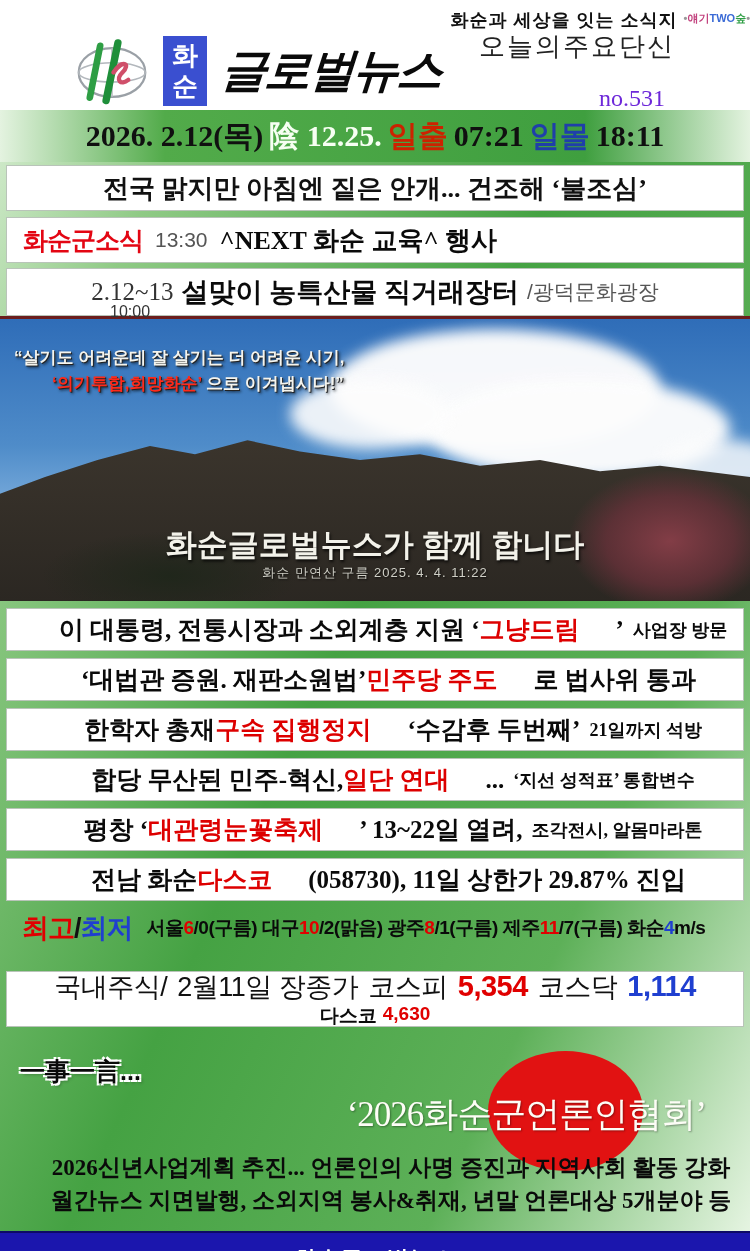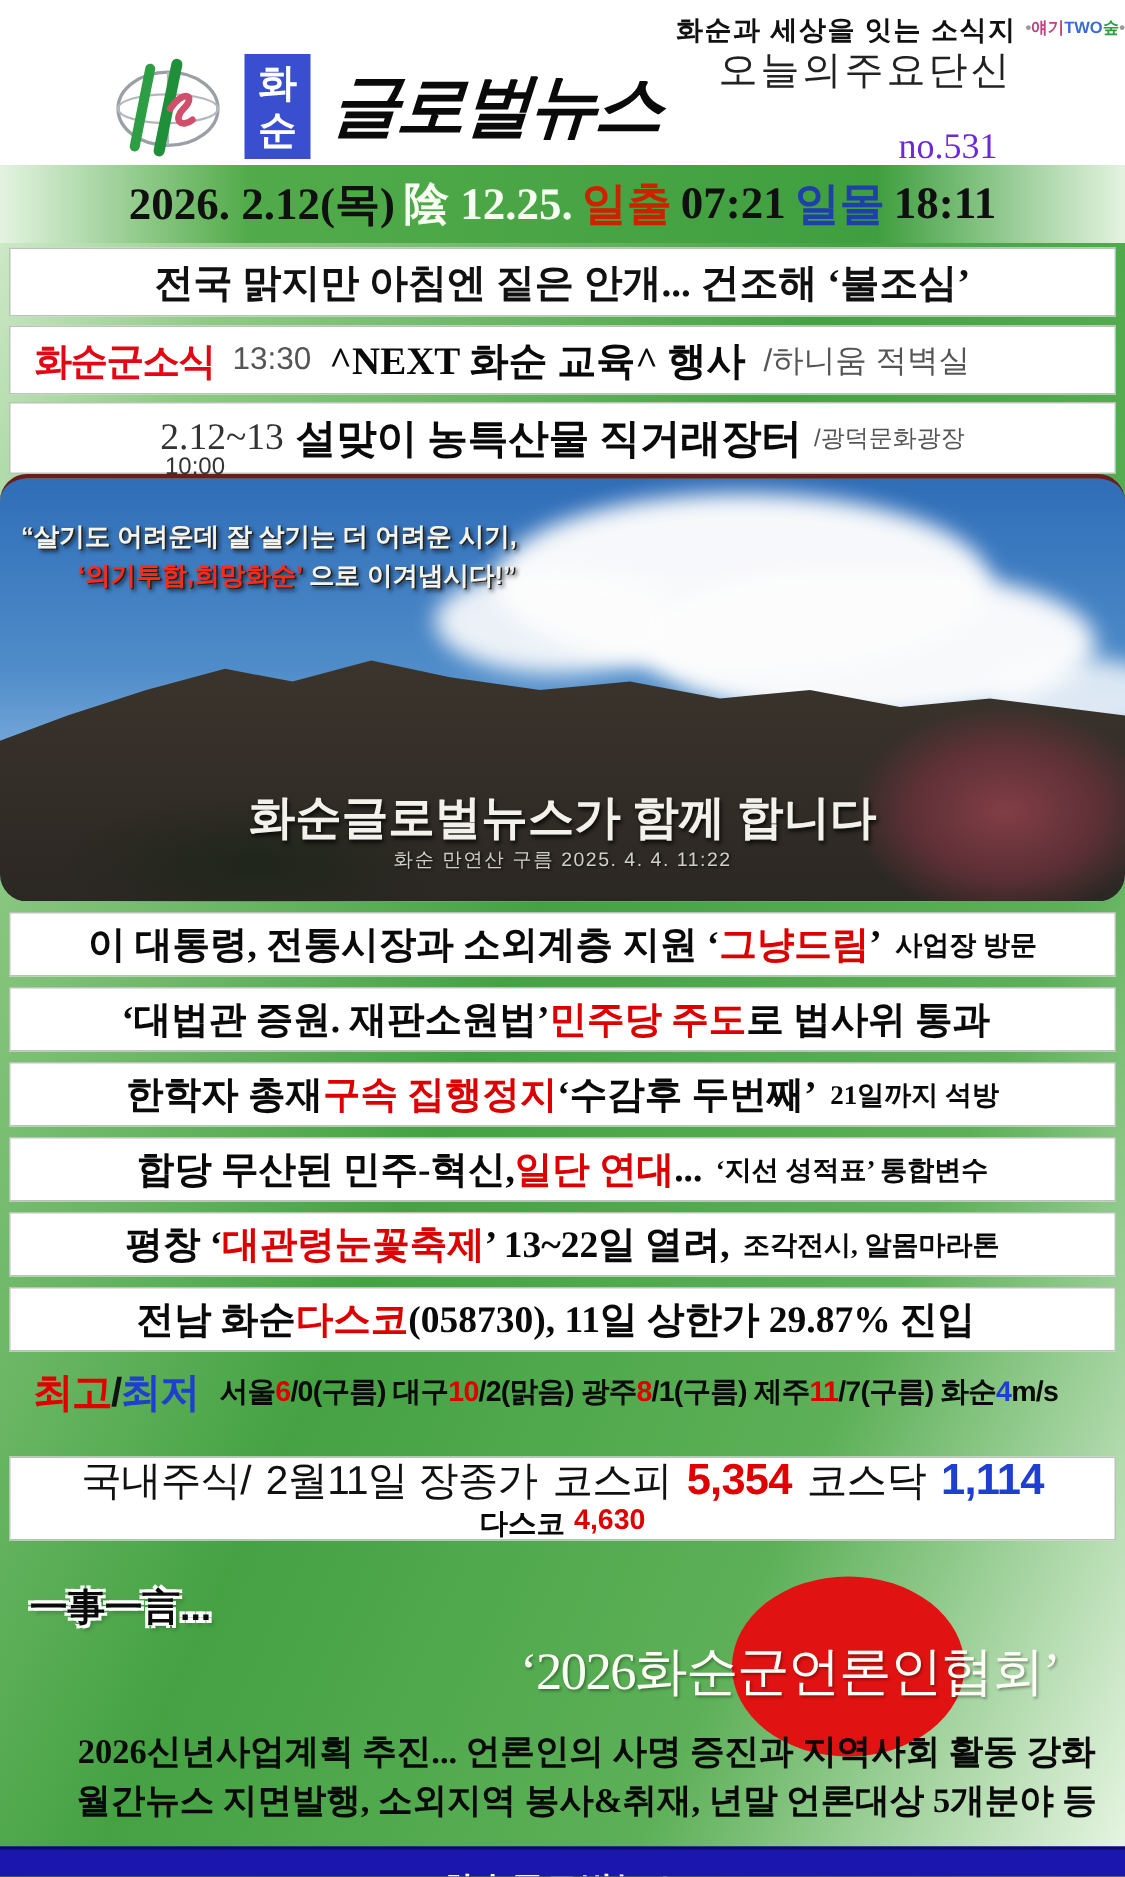--- a/index.html
+++ b/index.html
@@ -35,27 +35,27 @@
           justify-content:center; font-family:"Liberation Serif", serif; }
   .row-weathernews { height:46px; margin-top:3px; font-size:26px; font-weight:bold; color:#111; }
   .row-hwasun { height:46px; margin-top:6px; justify-content:flex-start; padding-left:16px; gap:12px; }
   .hwasun-label { font-family:"Liberation Sans", sans-serif; font-weight:bold; font-size:25px; color:#e30613; letter-spacing:-1px; }
   .hwasun-time { font-family:"Liberation Sans", sans-serif; font-size:21px; color:#555; }
   .hwasun-title { font-size:26px; font-weight:bold; color:#0a0a0a; }
   .hwasun-place { font-family:"Liberation Sans", sans-serif; font-size:21px; color:#555; }
   .row-market { height:48px; margin-top:5px; position:relative; gap:8px; }
   .market-date { font-size:25px; color:#333; }
   .market-title { font-size:27px; font-weight:bold; color:#0a0a0a; }
-  .market-place { font-family:"Liberation Sans", sans-serif; font-size:16px; color:#555; }
+  .market-place { font-family:"Liberation Sans", sans-serif; font-size:21px; color:#555; }
   .market-time { position:absolute; left:103px; bottom:-6px; font-family:"Liberation Sans", sans-serif;
                  font-size:16px; color:#333; background:transparent; z-index:3; }
 
   
   .photo { height:285px; position:relative; overflow:hidden; border-top:3px solid #6b1d1d;
-           background:linear-gradient(180deg,#2f6db8 0%,#4f8cc9 45%,#7fb0de 70%,#a9cbea 100%);border-radius:18px; }
+           background:linear-gradient(180deg,#2f6db8 0%,#4f8cc9 45%,#7fb0de 70%,#a9cbea 100%); }
   .cloud { position:absolute; background:#fdfdfd; border-radius:50%; filter:blur(7px); opacity:.97; }
   .cloud.c1 { left:330px; top:10px; width:330px; height:120px; }
   .cloud.c2 { left:430px; top:60px; width:300px; height:100px; }
   .cloud.c3 { left:290px; top:60px; width:160px; height:70px; opacity:.9; }
   .cloud.c4 { left:660px; top:120px; width:120px; height:50px; opacity:.8; }
   .mountain { position:absolute; inset:0; background:linear-gradient(#5a5146 0%,#3a342c 45%,#2b2722 100%);
               clip-path:polygon(0 62%,6% 56%,13% 50%,20% 45%,26% 48%,33% 43%,40% 47%,48% 50%,56% 48%,64% 52%,72% 50%,80% 54%,88% 52%,100% 56%,100% 100%,0 100%); }
   .tree-red { position:absolute; right:-20px; bottom:-10px; width:200px; height:140px;
               background:radial-gradient(ellipse at center,rgba(135,62,72,.95) 0%,rgba(110,50,60,.7) 45%,transparent 72%); }
   .tree-dark { position:absolute; left:40px; bottom:-20px; width:260px; height:90px;
@@ -64,21 +64,21 @@
                  text-shadow:1px 1px 0 #222,2px 2px 3px rgba(0,0,0,.7); line-height:1.55; z-index:2; }
   .photo-quote .indent { padding-left:38px; }
   .quote-red { color:#ff2a1a; }
   .photo-slogan { position:absolute; top:205px; width:100%; text-align:center; font-family:"Liberation Serif", serif;
                   font-size:31px; font-weight:bold; color:#f3f2ea; text-shadow:1px 2px 3px rgba(0,0,0,.8); z-index:2; }
   .photo-caption { position:absolute; top:245px; width:100%; text-align:center; font-size:13px; color:#cfcfc6;
                    text-shadow:1px 1px 2px rgba(0,0,0,.7); z-index:2; letter-spacing:1px; }
 
   
   .hl { height:43px; margin-top:7px; gap:0; white-space:nowrap; }
-  .hl-main { font-size:25px; font-weight:bold; color:#0a0a0a; }
+  .hl-main { font-size:25px; font-weight:bold; color:#0a0a0a;margin-left:36px; }
   .hl-red { font-size:25px; font-weight:bold; color:#dd0000; }
   .hl-small { font-size:18px; font-weight:bold; color:#0a0a0a; margin-left:9px; }
 
   
   .weather { height:54px; display:flex; align-items:center; padding-left:22px; gap:14px; white-space:nowrap; }
   .w-label { font-weight:bold; font-size:27px; letter-spacing:-1px; }
   .w-hi{color:#e00000;} .w-slash{color:#111;} .w-lo{color:#1f3fd0;}
   .w-cities { font-size:19px; color:#0a0a0a; font-weight:bold; letter-spacing:-0.5px; }
   .w-num { color:#e00000; }
   .w-wind-val { color:#1f3fd0; font-weight:bold; }
@@ -150,21 +150,20 @@
   </div>
 
   <div class="wrow row-weathernews">
     <span>전국 맑지만 아침엔 짙은 안개... 건조해 ‘불조심’</span>
   </div>
 
   <div class="wrow row-hwasun">
     <span class="hwasun-label">화순군소식</span>
     <span class="hwasun-time">13:30</span>
     <span class="hwasun-title">^NEXT 화순 교육^ 행사</span>
-    <span class="hwasun-place">/하니움 적벽실</span>
   </div>
 
   <div class="wrow row-market">
     <span class="market-date">2.12~13</span>
     <span class="market-title">설맞이 농특산물 직거래장터</span>
     <span class="market-place">/광덕문화광장</span>
     <span class="market-time">10:00</span>
   </div>
 
   <div class="photo">

